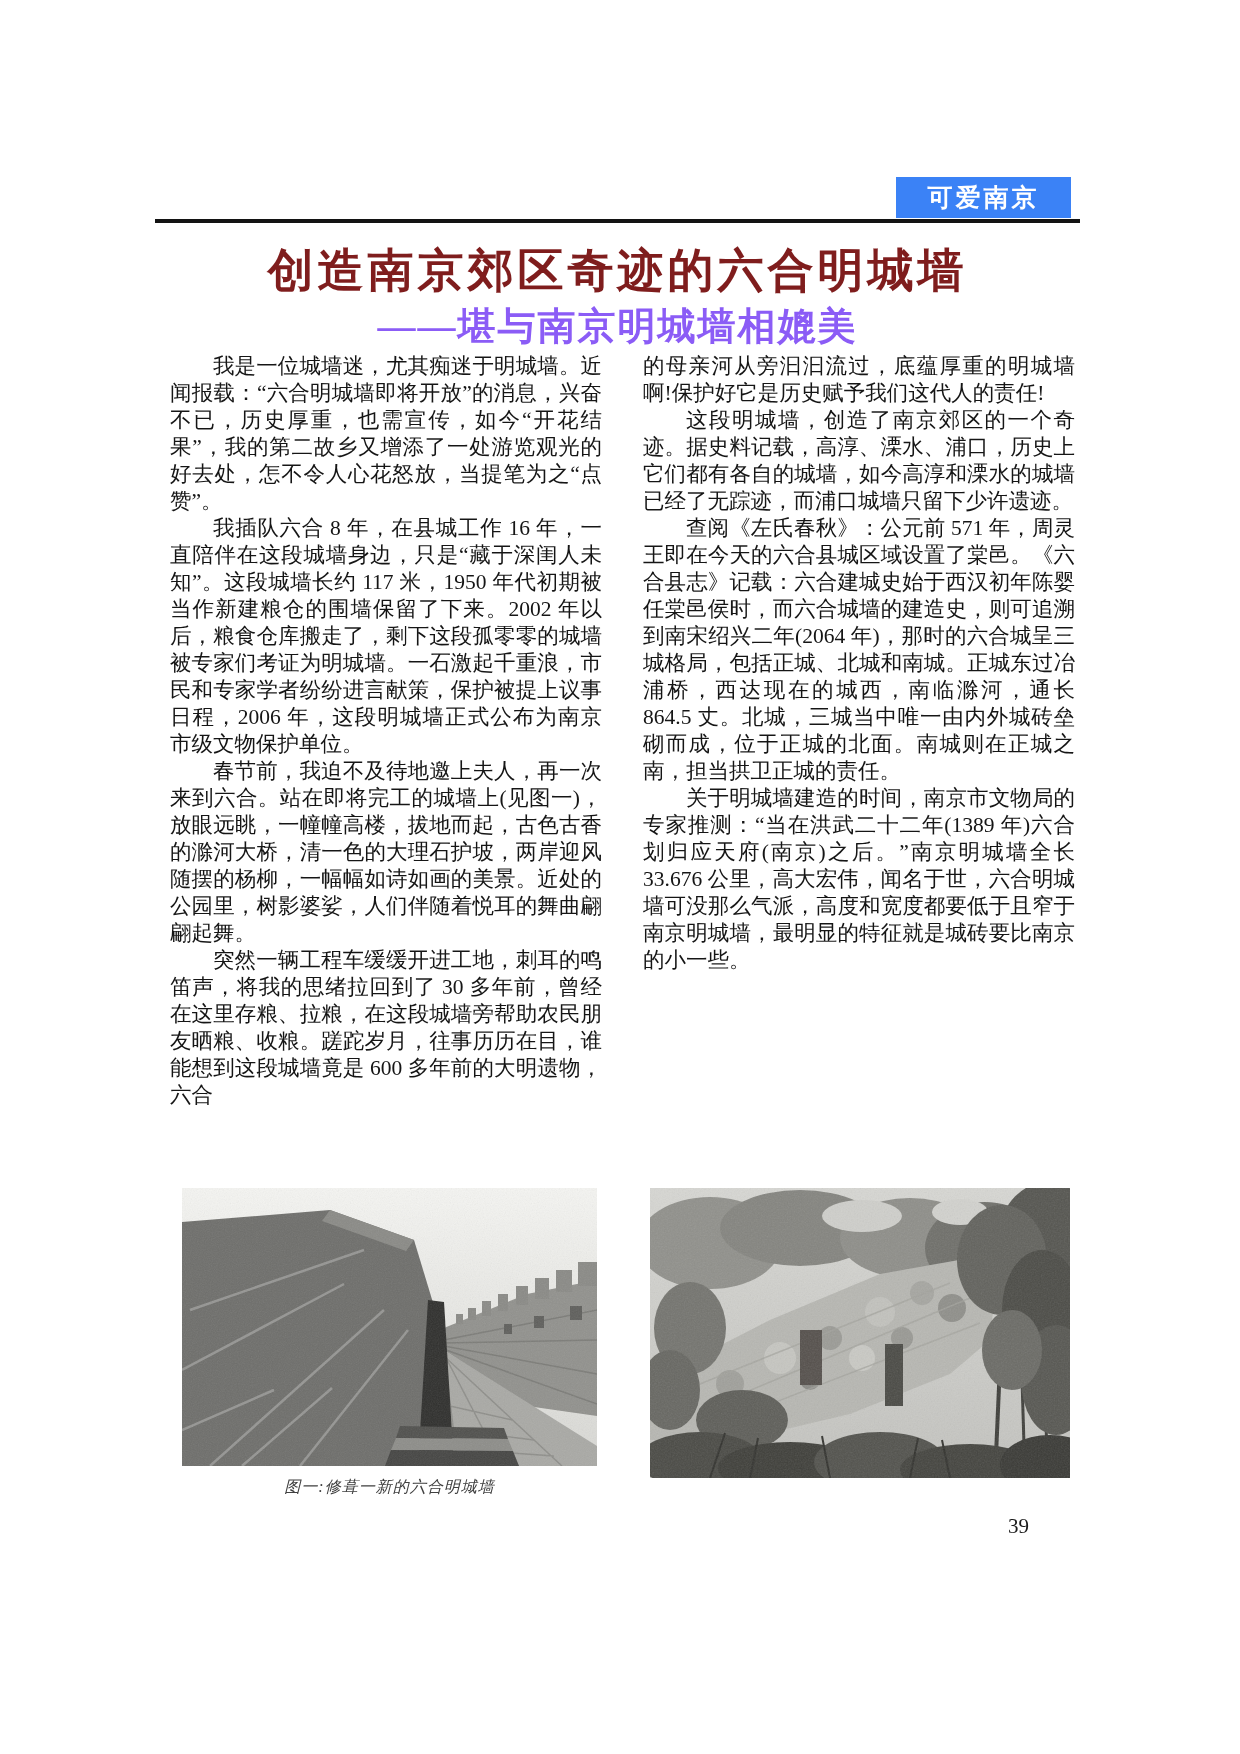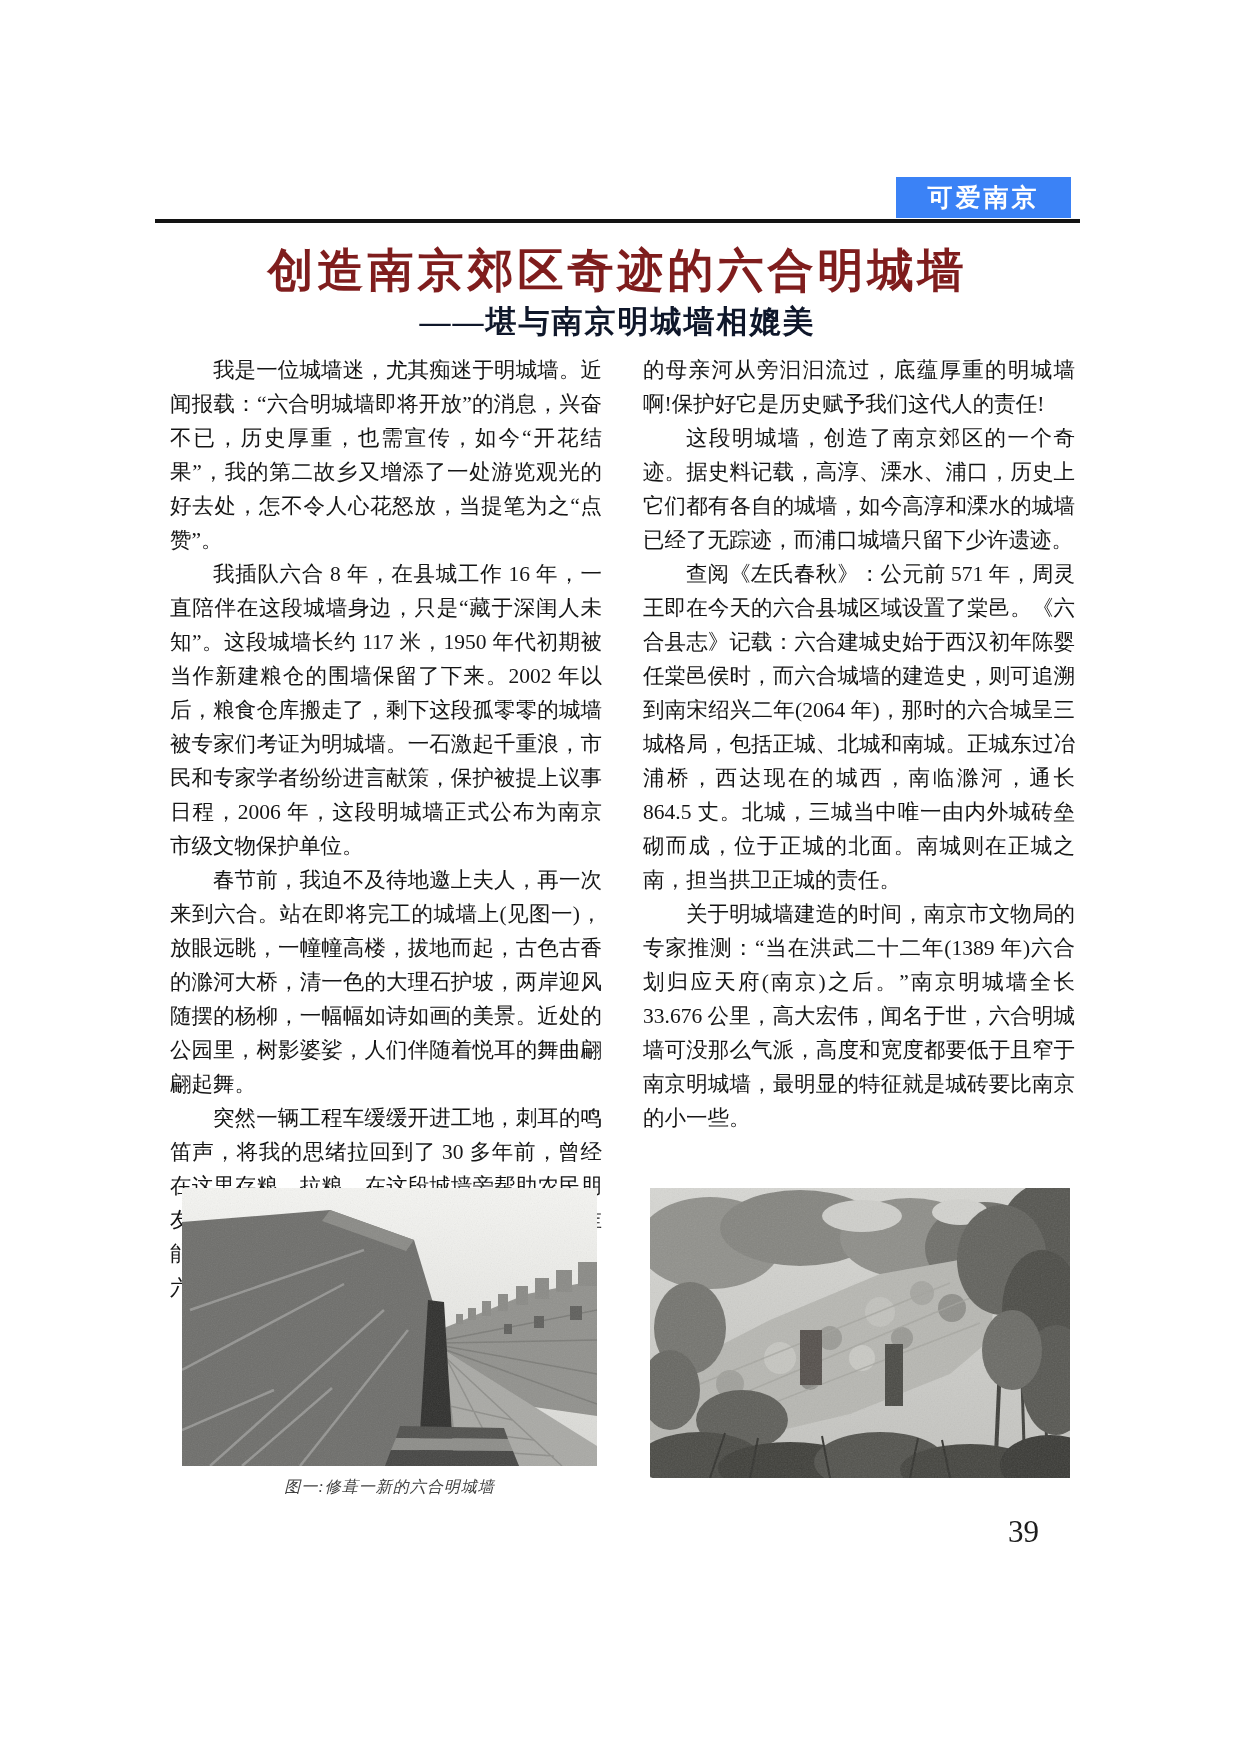--- a/index.html
+++ b/index.html
@@ -16,46 +16,46 @@
   .badge span{color:#ffffff;font-size:25px;font-weight:bold;letter-spacing:3px;}
 
   .rule{position:absolute;left:155px;top:219px;width:925px;height:4px;background:#131313;}
 
   .title{
     position:absolute;left:155px;top:240px;width:925px;margin:0;
     text-align:center;font-size:46px;font-weight:bold;letter-spacing:4px;color:#7f1d1d;
   }
   .subtitle{
     position:absolute;left:155px;top:301px;width:925px;margin:0;
-    text-align:center;font-size:31px;font-weight:bold;letter-spacing:2px;color:#0f172a;
+    text-align:center;font-size:38px;font-weight:bold;letter-spacing:2px;color:#8b5cf6;
   }
 
   .columns{
     position:absolute;left:170px;top:353px;width:905px;
     display:flex;gap:41px;
   }
   .col{width:432px;}
   .para{
-    margin:0;font-size:21.5px;line-height:34px;text-align:justify;
+    margin:0;font-size:21.5px;line-height:27px;text-align:justify;
     color:#151515;
   }
   .para.indent{text-indent:2em;}
 
   .fig{position:absolute;margin:0;}
   .fig1{left:182px;top:1188px;width:415px;}
   .fig2{left:650px;top:1188px;width:420px;}
   .fig svg{display:block;}
   .fig figcaption{
     text-align:center;font-size:16px;font-style:italic;letter-spacing:1px;
     color:#404040;
   }
   .fig1 figcaption{margin-top:11px;}
   .fig2 figcaption{margin-top:6px;}
 
-  .pageno{position:absolute;left:1008px;top:1514px;font-size:31px;color:#1c1c1c;}
+  .pageno{position:absolute;left:1008px;top:1514px;font-size:21px;color:#1c1c1c;}
 </style>
 </head>
 <body>
 
 <div class="page">
 
   <div class="badge">
     <span>可爱南京</span>
   </div>
 

